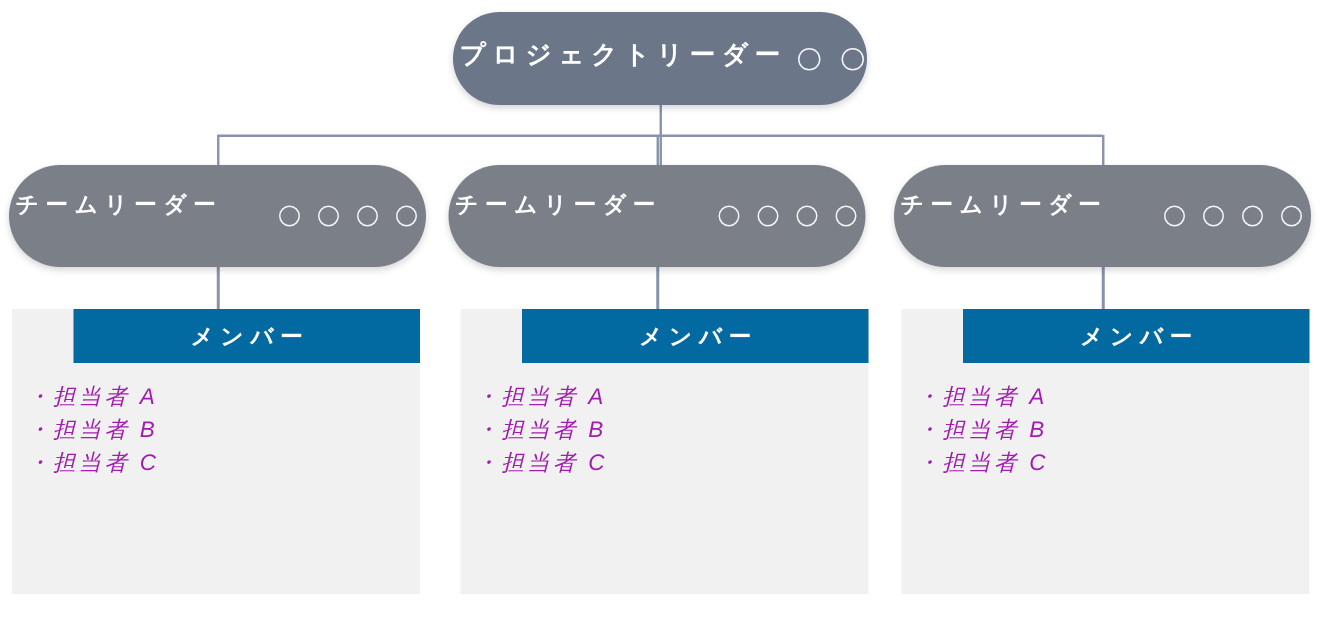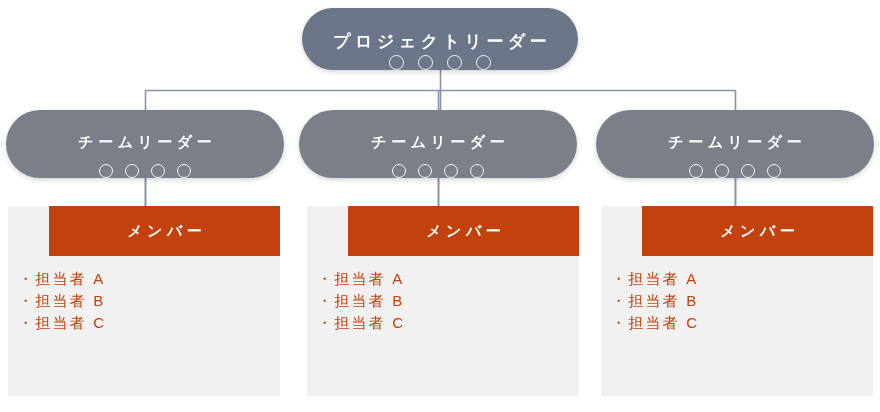--- a/index.html
+++ b/index.html
@@ -29,23 +29,23 @@
     height: 412px;
     pointer-events: none;
   }
 
   
   .pill {
     position: absolute;
     box-sizing: border-box;
     border-radius: 999px;
     display: flex;
-    flex-direction: column;
+    flex-direction: row;
     align-items: center;
-    justify-content: flex-end;
+    justify-content: space-between;
     box-shadow: 0 2px 5px rgba(0,0,0,0.17);
   }
   .pill .title {
     color: #ffffff;
     font-weight: bold;
     line-height: 1;
     white-space: nowrap;
   }
   .dots {
     display: flex;
@@ -108,45 +108,46 @@
     width: 272px;
     height: 190px;
     box-sizing: border-box;
     background: #f1f1f1;
   }
   #member-card-1 { left: 8px;   }
   #member-card-2 { left: 307px; }
   #member-card-3 { left: 601px; }
 
   .member-header {
-    height: 50px;
-    background: #c2410c;
+    height: 36px;
+    background: #0369a1;
     color: #ffffff;
     font-size: 15px;
     font-weight: bold;
     letter-spacing: 4.5px;
     text-indent: 4.5px;
     display: flex;
     align-items: center;
     justify-content: center;
     white-space: nowrap;
     margin-left: 41px;
   }
 
   .member-list {
     list-style: none;
     margin: 0;
     padding: 12px 0 0 10px;
   }
   .member-list li {
-    color: #c2410c;
+    color: #a21caf;
     font-size: 15px;
     line-height: 22px;
     letter-spacing: 2.2px;
     white-space: nowrap;
+    font-style: italic;
   }
 </style>
 </head>
 <body>
 
 <div id="chart">
 
   <svg class="connectors" width="880" height="412" viewBox="0 0 880 412">
 
     <line x1="440.5" y1="70" x2="440.5" y2="110" stroke="#8793ab" stroke-width="1.6"></line>

